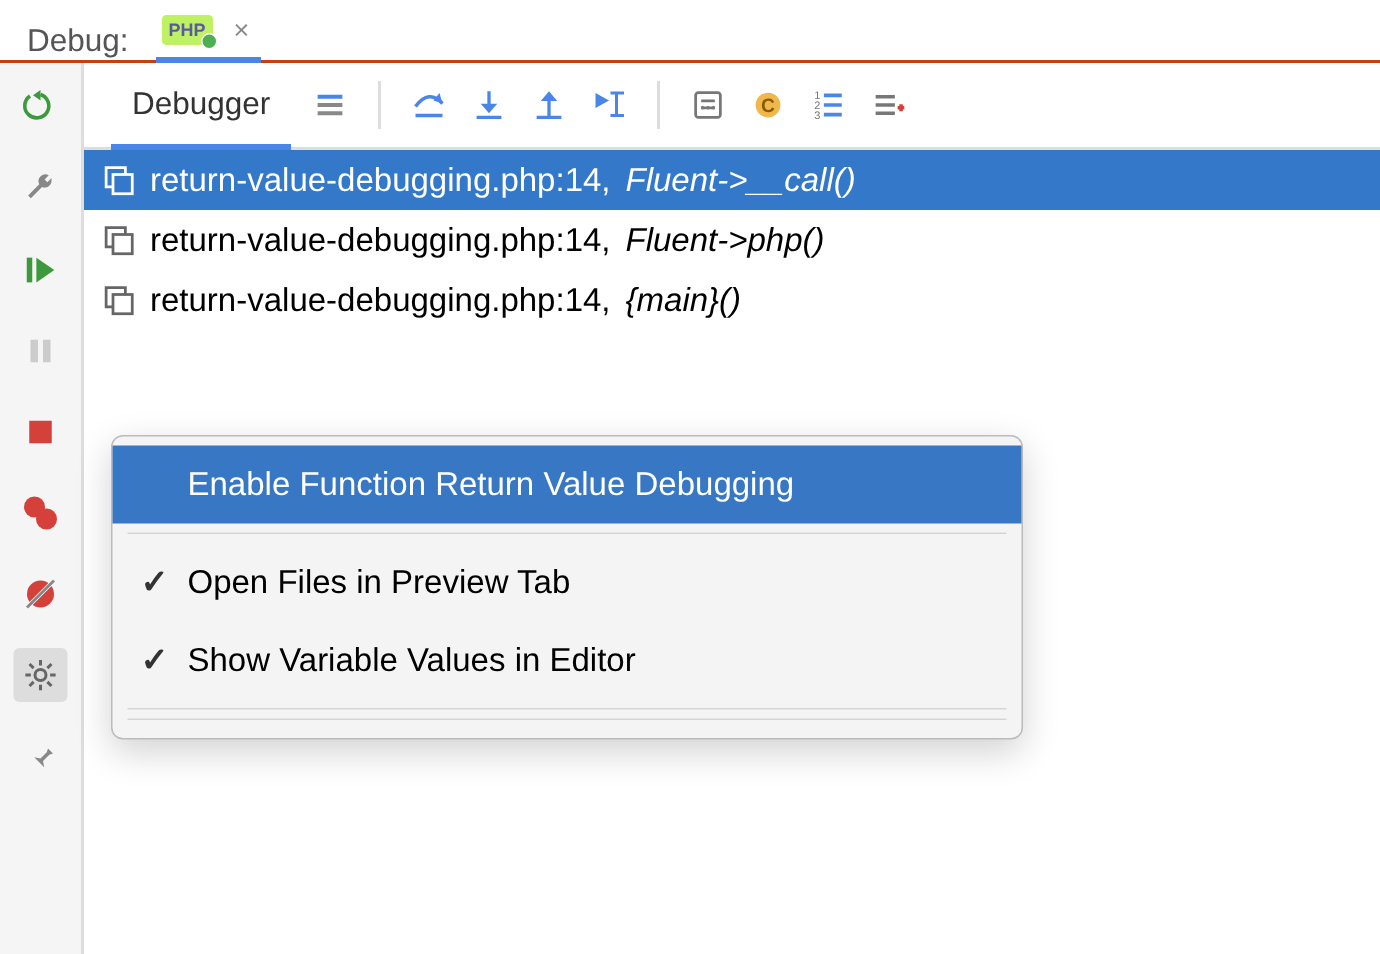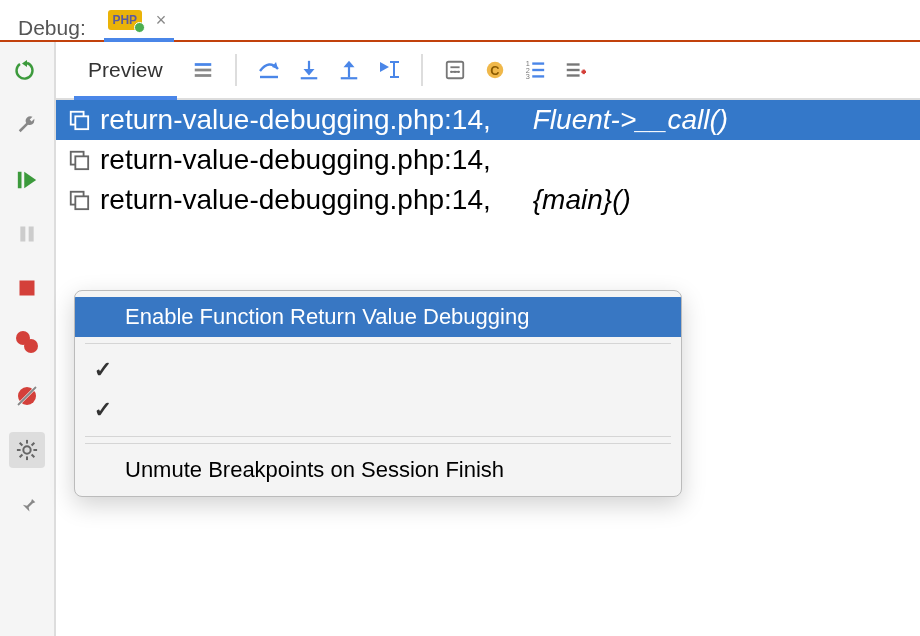--- a/index.html
+++ b/index.html
@@ -41,21 +41,21 @@
     position: absolute;
     left: 0; right: -2px; bottom: -2px;
     height: 4px;
     background: #4a86e8;
   }
   .php-badge {
     display: inline-flex;
     align-items: center;
     justify-content: center;
     width: 34px; height: 20px;
-    background: #eab308;
+    background: #bef264;
     color: #5a5a9e;
     font-weight: 700;
     font-size: 12px;
     border-radius: 3px;
     position: relative;
   }
   .php-badge::after {
     content: "";
     position: absolute;
     right: -3px; bottom: -3px;
@@ -151,46 +151,46 @@
   .frames {
     flex: 1;
     padding-top: 0;
   }
   .frame-row {
     display: flex;
     align-items: center;
     gap: 10px;
     height: 40px;
     padding: 0 12px 0 12px;
-    font-size: 28px;
+    font-size: 22px;
   }
   .frame-row.selected {
     background: #3478c9;
     color: #fff;
   }
-  .frame-row .fn { font-style: italic; margin-left: 32px; }
+  .frame-row .fn { font-style: italic; }
   .stack-glyph { flex: none; }
 
   
   .context-menu {
     position: absolute;
     top: 248px;
     left: 18px;
     width: 608px;
     background: #f4f4f4;
     border: 1px solid #bbb;
     border-radius: 8px;
     box-shadow: 0 8px 24px rgba(0,0,0,0.18);
     padding: 6px 0;
     overflow: hidden;
   }
   .menu-item {
     display: flex;
     align-items: center;
-    height: 40px;
+    height: 52px;
     padding: 0 18px 0 14px;
     font-size: 22px;
     gap: 8px;
   }
   .menu-item .chk {
     width: 28px;
     text-align: center;
     color: #333;
     font-weight: 600;
   }
@@ -281,21 +281,21 @@
       <svg width="20" height="20" viewBox="0 0 24 24">
         <path d="M14 2l8 8-3 1-5 5 1 5-4-4-7 7 7-7-4-4 5 1 5-5 1-3-4-4z" fill="#888"></path>
       </svg>
     </div>
   </div>
 
   <div class="content">
 
     <div class="tab-row">
       <div class="dbg-tab active">
-        <span>Preview</span>
+        <span>Debugger</span>
       </div>
 
       <div class="toolbar">
         <div class="tb-btn">
           <svg width="22" height="22" viewBox="0 0 24 24">
             <line x1="3" y1="6" x2="21" y2="6" stroke="#4a86e8" stroke-width="3"></line>
             <line x1="3" y1="12" x2="21" y2="12" stroke="#888" stroke-width="3"></line>
             <line x1="3" y1="18" x2="21" y2="18" stroke="#888" stroke-width="3"></line>
           </svg>
         </div>
@@ -376,45 +376,44 @@
         </svg>
         <span>return-value-debugging.php:14, </span>
         <span class="fn">Fluent-&gt;__call()</span>
       </div>
       <div class="frame-row">
         <svg class="stack-glyph" width="22" height="22" viewBox="0 0 24 24">
           <rect x="3" y="3" width="14" height="14" fill="none" stroke="#666" stroke-width="2"></rect>
           <rect x="8" y="8" width="14" height="14" fill="#fff" stroke="#666" stroke-width="2"></rect>
         </svg>
         <span>return-value-debugging.php:14, </span>
+        <span class="fn">Fluent-&gt;php()</span>
       </div>
       <div class="frame-row">
         <svg class="stack-glyph" width="22" height="22" viewBox="0 0 24 24">
           <rect x="3" y="3" width="14" height="14" fill="none" stroke="#666" stroke-width="2"></rect>
           <rect x="8" y="8" width="14" height="14" fill="#fff" stroke="#666" stroke-width="2"></rect>
         </svg>
         <span>return-value-debugging.php:14, </span>
         <span class="fn">{main}()</span>
       </div>
     </div>
 
     <div class="context-menu">
       <div class="menu-item highlight">
         <span class="chk"></span>
         <span class="lbl">Enable Function Return Value Debugging</span>
       </div>
       <div class="menu-sep"></div>
       <div class="menu-item">
         <span class="chk">✓</span>
+        <span class="lbl">Open Files in Preview Tab</span>
       </div>
       <div class="menu-item">
         <span class="chk">✓</span>
+        <span class="lbl">Show Variable Values in Editor</span>
       </div>
       <div class="menu-sep"></div>
       <div class="menu-sep"></div>
-      <div class="menu-item">
-        <span class="chk"></span>
-        <span class="lbl">Unmute Breakpoints on Session Finish</span>
-      </div>
     </div>
 
   </div>
 </div>
 
 </body></html>

